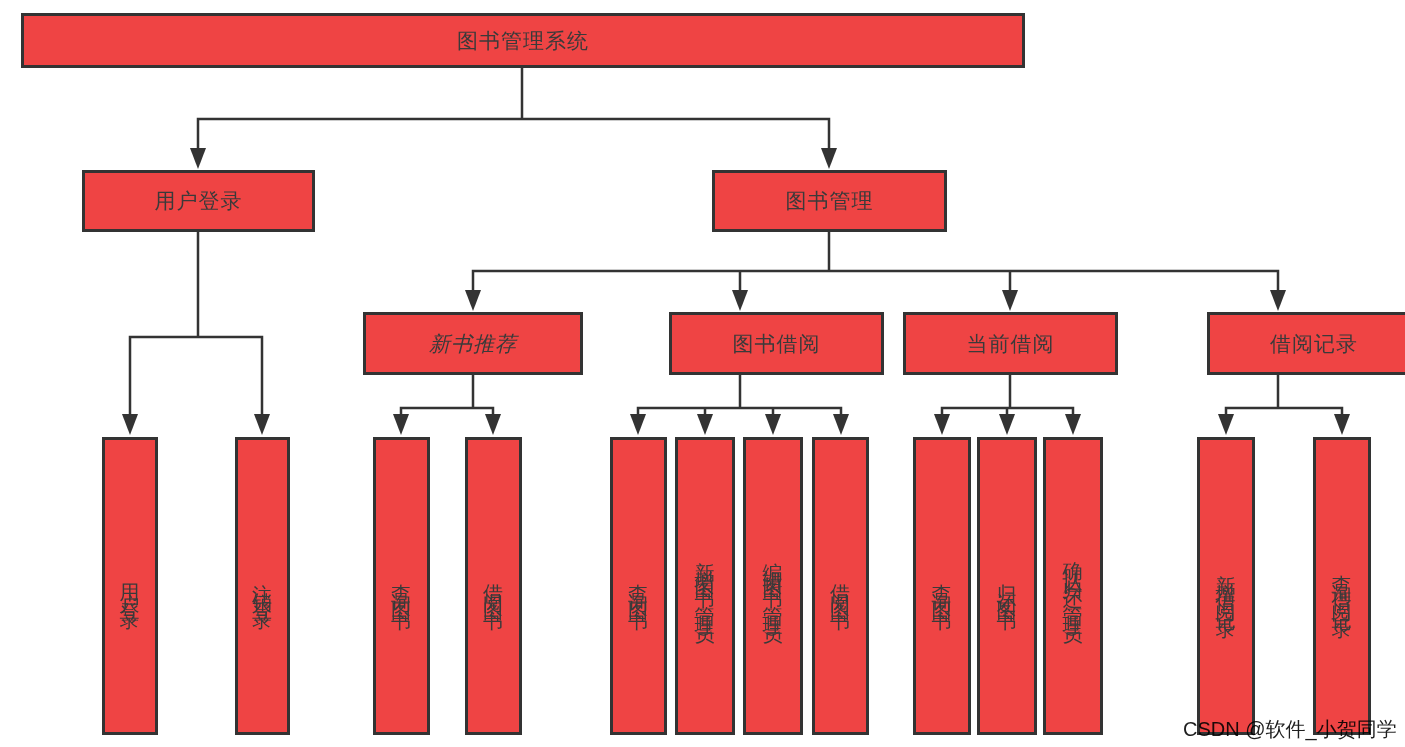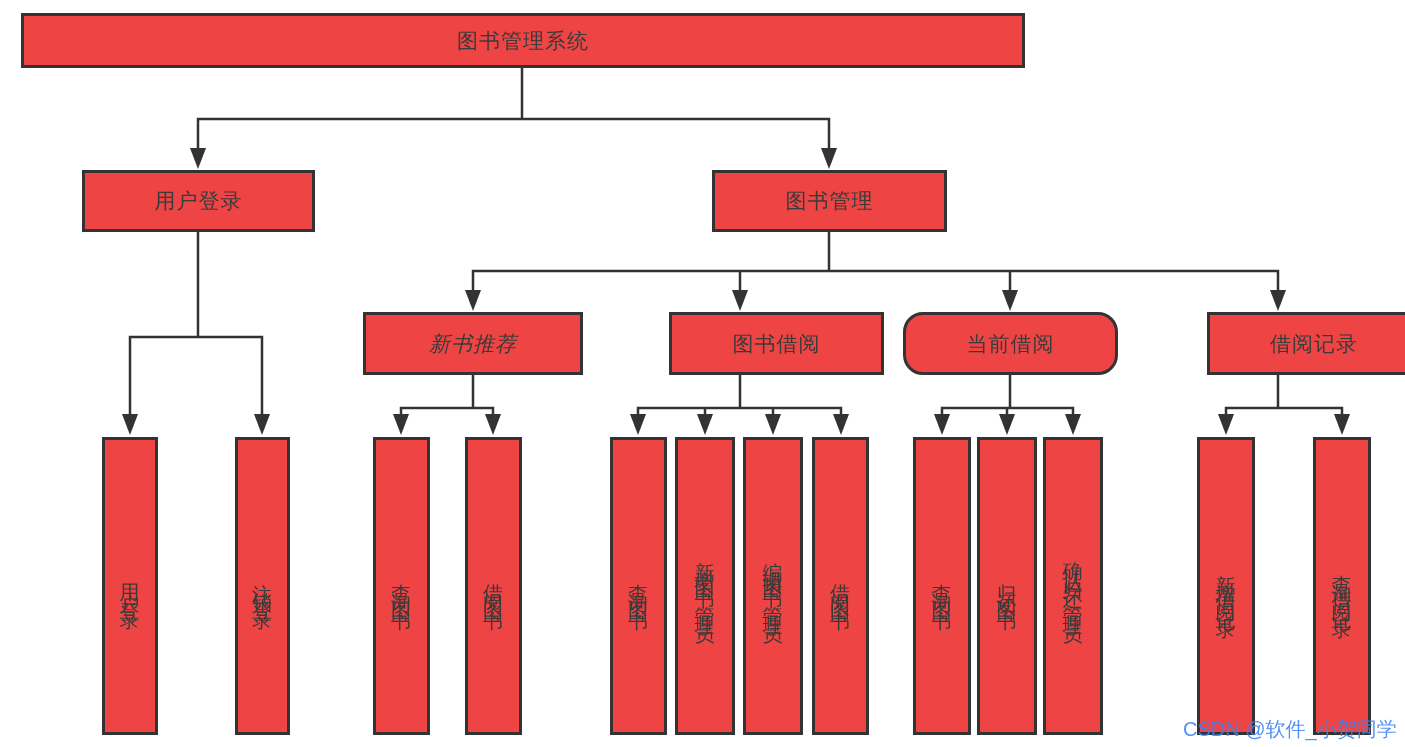--- a/index.html
+++ b/index.html
@@ -36,42 +36,42 @@
     letter-spacing: 9px;
     line-height: 1;
     color: #3a3a3a;
   }
   
   .n-root            { left: 21px;   top: 13px;  width: 1004px; height: 55px; }
   .n-user-login      { left: 82px;   top: 170px; width: 233px;  height: 62px; }
   .n-book-mgmt       { left: 712px;  top: 170px; width: 235px;  height: 62px; }
   .n-new-book        { left: 363px;  top: 312px; width: 220px;  height: 63px; font-style: italic; }
   .n-book-borrow     { left: 633px;  top: 312px; width: 215px;  height: 63px; margin-left: 36px; }
-  .n-current-borrow  { left: 903px;  top: 312px; width: 215px;  height: 63px; border-radius: 20px; }
+  .n-current-borrow  { left: 903px;  top: 312px; width: 215px;  height: 63px; }
   .n-borrow-records  { left: 1171px; top: 312px; width: 214px;  height: 63px; margin-left: 36px; }
   .leaf              { top: 437px; height: 298px; }
   .l-1  { left: 102px;  width: 56px; }
   .l-2  { left: 235px;  width: 55px; }
   .l-3  { left: 373px;  width: 57px; }
   .l-4  { left: 465px;  width: 57px; }
   .l-5  { left: 610px;  width: 57px; }
   .l-6  { left: 675px;  width: 60px; }
   .l-7  { left: 743px;  width: 60px; }
   .l-8  { left: 812px;  width: 57px; }
   .l-9  { left: 913px;  width: 58px; }
   .l-10 { left: 977px;  width: 60px; }
   .l-11 { left: 1043px; width: 60px; }
   .l-12 { left: 1197px; width: 58px; }
   .l-13 { left: 1313px; width: 58px; }
   .watermark {
     position: absolute;
     left: 1183px;
     top: 716px;
     font-size: 20px;
-    color: #3b82f6;
+    color: #000000;
     opacity: 0.88;
     white-space: nowrap;
     z-index: 5;
   }
 </style>
 </head>
 <body>
 
 <div class="stage">
 

